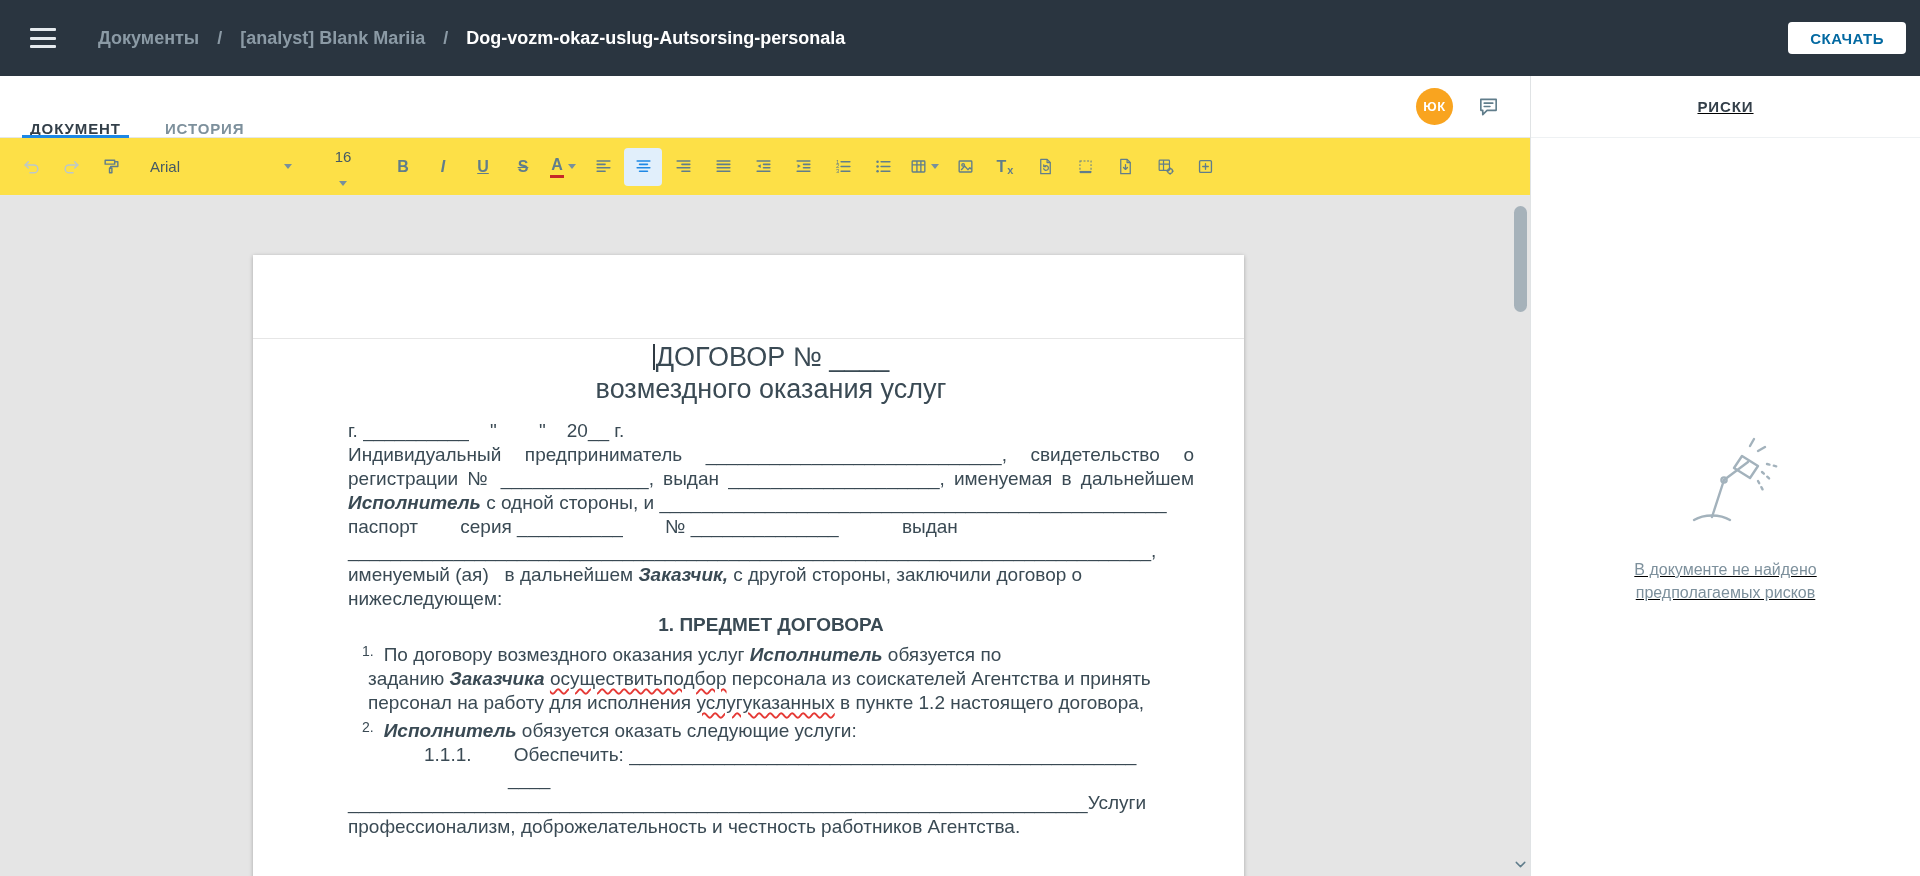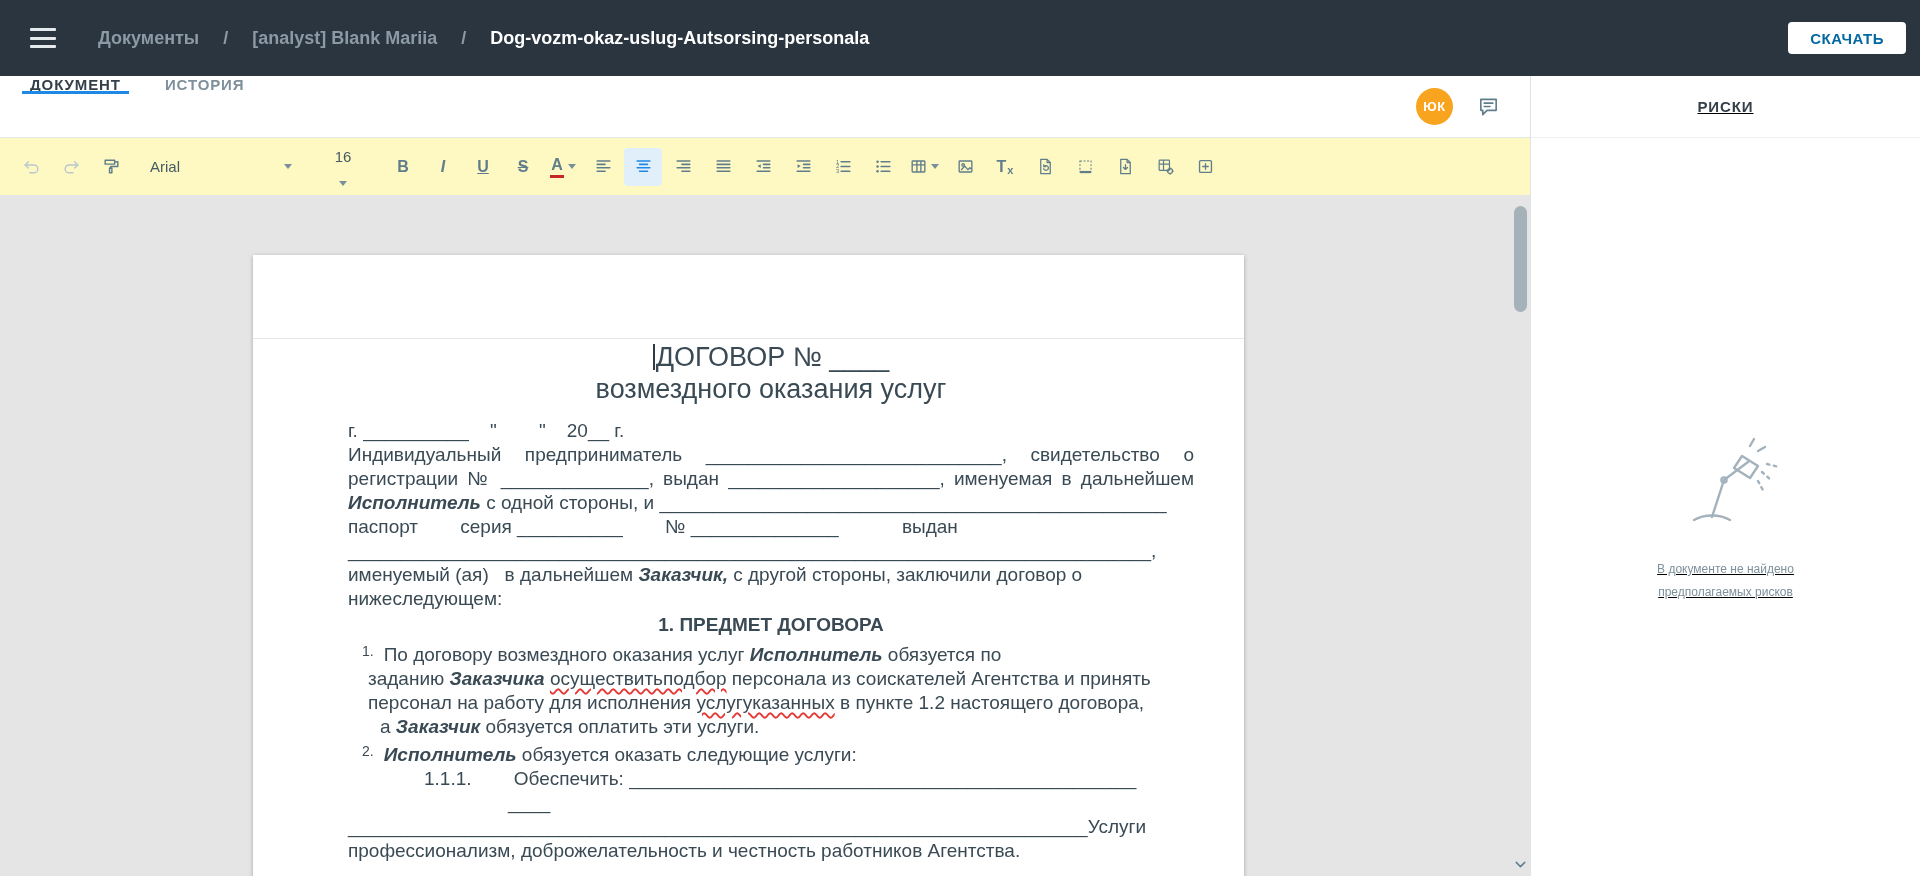--- a/index.html
+++ b/index.html
@@ -2,42 +2,42 @@
 <html><head>
 <meta charset="utf-8">
 <style>
   * { box-sizing: border-box; margin: 0; padding: 0; }
   html,body { width:1920px; height:876px; background:#fff; font-family:"Liberation Sans","DejaVu Sans",sans-serif; overflow:hidden; }
 
   
   .topbar { height:76px; background:#2a3540; display:flex; align-items:center; padding:0 14px 0 30px; }
   .hamburger { width:26px; height:20px; display:flex; flex-direction:column; justify-content:space-between; cursor:pointer; }
   .hamburger span { display:block; height:3px; border-radius:1px; background:#e5eaee; }
-  .breadcrumb { margin-left:42px; display:flex; align-items:center; gap:24px; font-size:18px; font-weight:600; color:#8b9aa5; }
+  .breadcrumb { margin-left:42px; display:flex; align-items:center; gap:18px; font-size:18px; font-weight:600; color:#8b9aa5; }
   .breadcrumb .sep { color:#8b9aa5; }
   .breadcrumb .crumb { cursor:pointer; }
   .breadcrumb .crumb.current { color:#ffffff; font-weight:700; cursor:default; }
   .download-btn { margin-left:auto; height:32px; padding:0 22px; background:#fff; color:#0369a1; border:none; border-radius:4px; font-size:15px; font-weight:600; letter-spacing:.5px; cursor:pointer; font-family:inherit; }
 
   
   .main { display:flex; height:800px; }
   .editor-col { width:1531px; display:flex; flex-direction:column; border-right:1px solid #e0e3e5; }
 
   
   .tabrow { height:62px; background:#fff; border-bottom:1px solid #e4e7e9; display:flex; align-items:stretch; padding:0 30px 0 22px; }
-  .tabs { display:flex; align-items:flex-start; }
+  .tabs { display:flex; align-items:flex-end; }
   .tab { display:flex; align-items:center; padding:0 8px; margin-right:28px; font-size:15px; font-weight:600; letter-spacing:.06em; color:#7d909c; position:relative; cursor:pointer; }
   .tab.active { color:#333f49; }
   .tab.active::after { content:""; position:absolute; left:0; right:0; bottom:-1px; height:3px; background:#1e88e5; }
   .tabrow-right { margin-left:auto; display:flex; align-items:center; gap:24px; }
   .badge { width:37px; height:37px; border-radius:50%; background:#f9a41f; color:#fff; font-size:13px; font-weight:700; display:flex; align-items:center; justify-content:center; letter-spacing:.04em; cursor:pointer; }
   .comment-btn { color:#607d8b; display:flex; cursor:pointer; }
 
   
-  .toolbar { height:58px; background:#fef9c3; border-bottom:1px solid #e4e7e9; display:flex; align-items:center; padding:0 12px; gap:2px; }
+  .toolbar { height:58px; background:#fde047; border-bottom:1px solid #e4e7e9; display:flex; align-items:center; padding:0 12px; gap:2px; }
   .tbtn { min-width:38px; height:38px; border-radius:4px; display:flex; align-items:center; justify-content:center; color:#607d8b; cursor:pointer; flex:none; }
   .tbtn.disabled { color:#bac7ce; }
   .tbtn.active { background:#e1effb; color:#1e88e5; }
   .lbl { font-size:16px; font-weight:600; }
   .lbl-b { font-weight:800; }
   .lbl-i { font-style:italic; font-weight:600; }
   .lbl-u { text-decoration:underline; }
   .lbl-s { text-decoration:line-through; }
   .color-btn { display:flex; align-items:center; gap:4px; }
   .color-stack { display:flex; flex-direction:column; align-items:center; }
@@ -63,21 +63,21 @@
 
   
   .vscroll { position:absolute; top:6px; right:3px; width:13px; bottom:26px; }
   .vthumb { position:absolute; top:4px; left:0; width:13px; height:106px; background:#a6b2ba; border-radius:7px; cursor:pointer; }
   .scroll-down { position:absolute; right:1px; bottom:3px; cursor:pointer; display:flex; }
 
   
   .risks { flex:1; background:#fff; display:flex; flex-direction:column;text-decoration:underline; }
   .risks-header { height:62px; border-bottom:1px solid #eef1f3; display:flex; align-items:center; justify-content:center; font-size:15px; font-weight:600; letter-spacing:.06em; color:#333f49; }
   .risks-body { flex:1; display:flex; flex-direction:column; align-items:center; padding-top:288px; }
-  .risks-empty { margin-top:28px; text-align:center; font-size:12px; line-height:23px; color:#7d909c; }
+  .risks-empty { margin-top:28px; text-align:center; font-size:16px; line-height:23px; color:#7d909c; }
 </style>
 </head>
 <body>
 
 <div class="topbar">
   <div class="hamburger">
       <span></span>
       <span></span>
       <span></span>
     </div>
@@ -279,21 +279,20 @@
             <div class="para" style="text-align: left;"><span>г. __________&nbsp;&nbsp;&nbsp;&nbsp;"&nbsp;&nbsp;&nbsp;&nbsp;&nbsp;&nbsp;&nbsp;&nbsp;"&nbsp;&nbsp;&nbsp;&nbsp;20__ г.</span></div>
             <div class="para" style="text-align: justify;"><span>Индивидуальный предприниматель ____________________________, свидетельство о регистрации № ______________, выдан ____________________, именуемая в дальнейшем </span><span class="b i">Исполнитель</span><span> с одной стороны, и ________________________________________________</span></div>
             <div class="para" style="text-align: left;"><span>паспорт&nbsp;&nbsp;&nbsp;&nbsp;&nbsp;&nbsp;&nbsp;&nbsp;серия __________&nbsp;&nbsp;&nbsp;&nbsp;&nbsp;&nbsp;&nbsp;&nbsp;№ ______________&nbsp;&nbsp;&nbsp;&nbsp;&nbsp;&nbsp;&nbsp;&nbsp;&nbsp;&nbsp;&nbsp;&nbsp;выдан</span></div>
             <div class="para" style="text-align: left;"><span>____________________________________________________________________________,</span></div>
             <div class="para" style="text-align: left;"><span>именуемый (ая)&nbsp;&nbsp; в дальнейшем </span><span class="b i">Заказчик,</span><span> с другой стороны, заключили договор о</span></div>
             <div class="para" style="text-align: left;"><span>нижеследующем:</span></div>
             <div class="para heading" style="text-align: center;"><span>1. ПРЕДМЕТ ДОГОВОРА</span></div>
             <div class="para" style="padding-left: 14px;"><span class="marker">1.</span><span>По договору возмездного оказания услуг </span><span class="b i">Исполнитель</span><span> обязуется по</span></div>
             <div class="para" style="padding-left: 20px;"><span>заданию </span><span class="b i">Заказчика</span><span> </span><span class="sp">осуществитьподбор</span><span> персонала из соискателей Агентства и принять</span></div>
             <div class="para" style="padding-left: 20px;"><span>персонал на работу для исполнения </span><span class="sp">услугуказанных</span><span> в пункте 1.2 настоящего договора,</span></div>
-            <div class="para" style="padding-left: 32px;"><span>а </span><span class="b i">Заказчик</span><span> обязуется оплатить эти услуги.</span></div>
             <div class="para" style="padding-left: 14px;"><span class="marker">2.</span><span class="b i">Исполнитель</span><span> обязуется оказать следующие услуги:</span></div>
             <div class="para" style="padding-left: 76px;"><span>1.1.1.&nbsp;&nbsp;&nbsp;&nbsp;&nbsp;&nbsp;&nbsp;&nbsp;Обеспечить: ________________________________________________</span></div>
             <div class="para" style="padding-left: 160px;"><span>____</span></div>
             <div class="para" style="text-align: left;"><span>______________________________________________________________________Услуги</span></div>
             <div class="para" style="text-align: left;"><span>профессионализм, доброжелательность и честность работников Агентства.</span></div>
           </div>
       </div>
       <div class="vscroll">
         <div class="vthumb"></div>
       </div>

